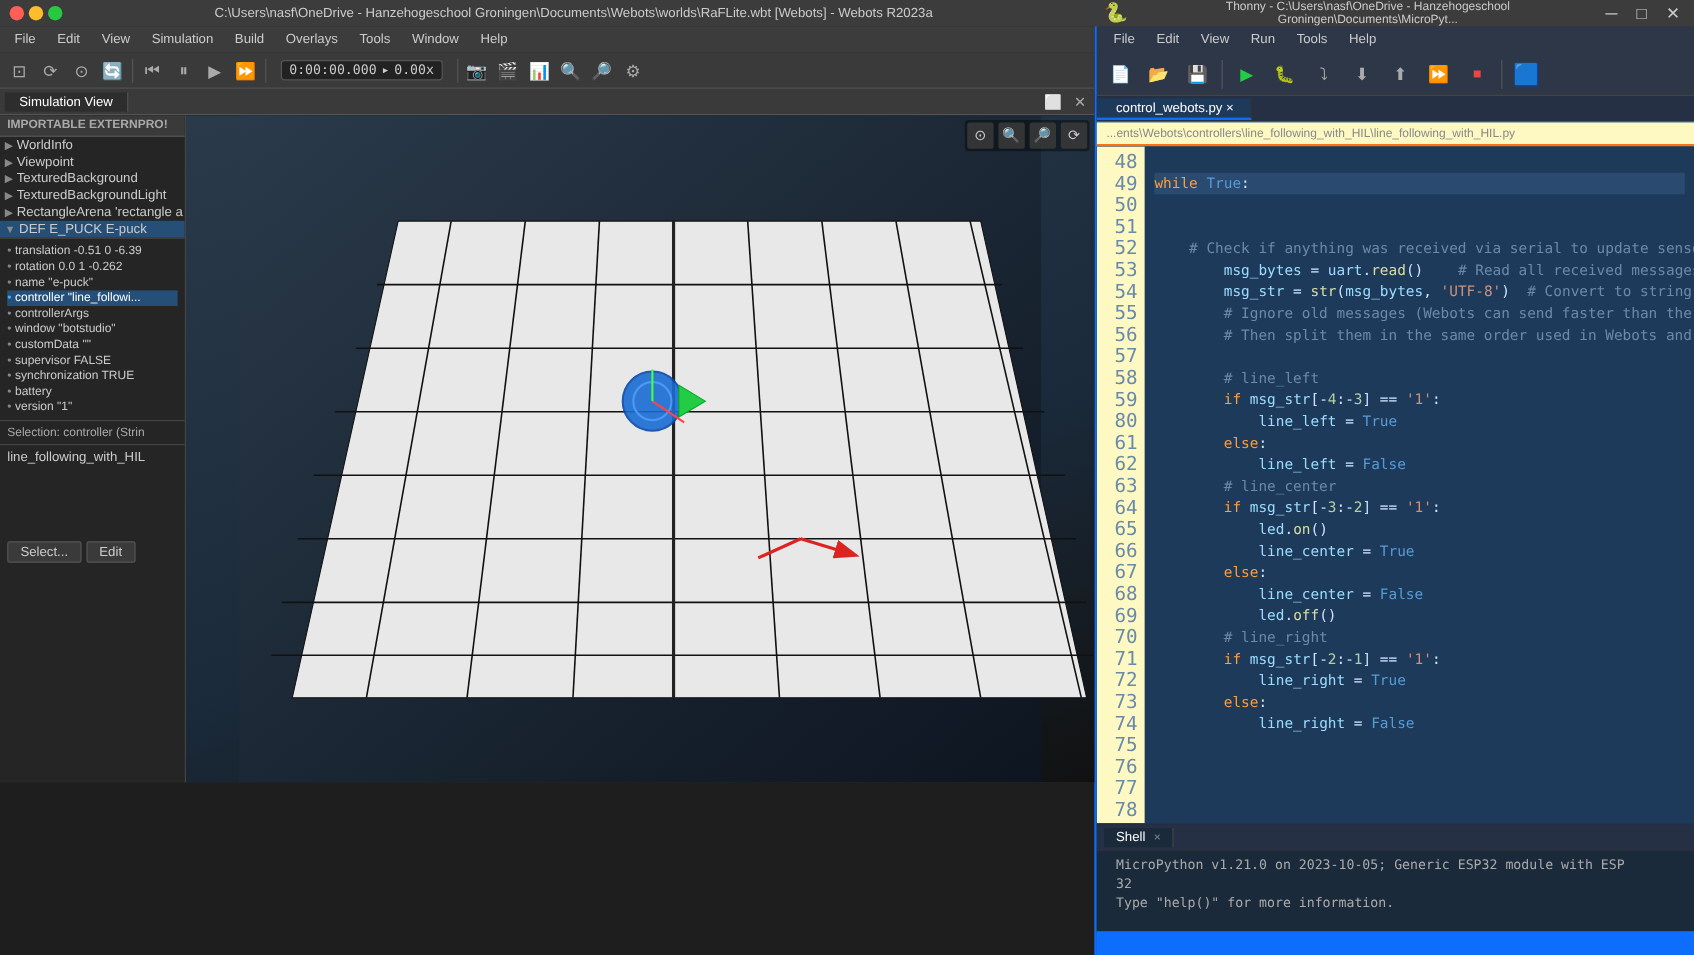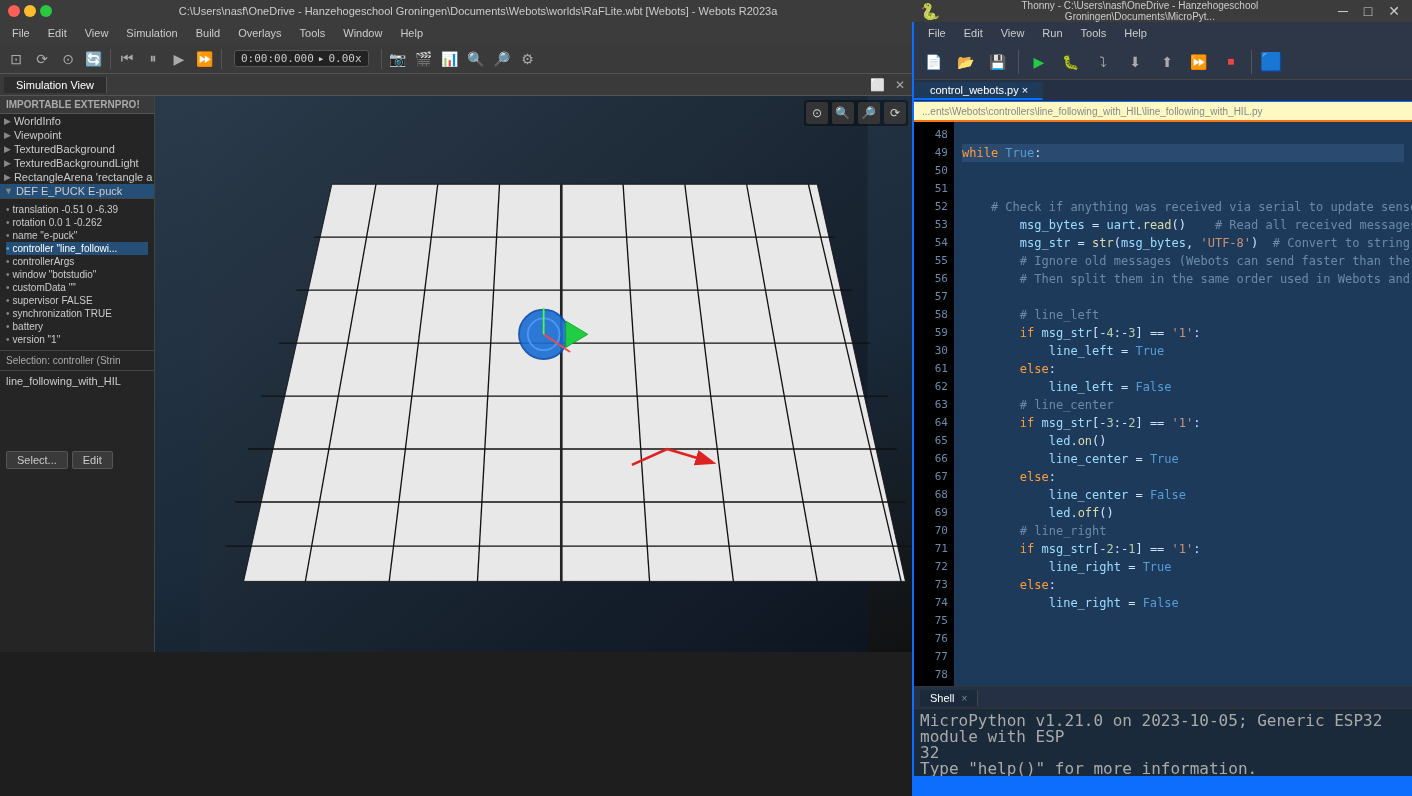--- a/index.html
+++ b/index.html
@@ -287,23 +287,23 @@
     .code-editor {
       flex: 1;
       background: #1e3a5a;
       overflow: hidden;
       display: flex;
       position: relative;
     }
 
     .line-numbers {
       width: 40px;
-      background: #000000;
+      background: #fef9c3;
       color: #6a8aaa;
-      font-size: 11px;
+      font-size: 16px;
       font-family: 'Consolas', monospace;
       padding: 4px 0;
       text-align: right;
       padding-right: 6px;
       line-height: 18px;
       overflow: hidden;
     }
 
     .code-content {
       flex: 1;
@@ -354,23 +354,23 @@
       color: #ccc; font-size: 11px; cursor: pointer;
       border-right: 1px solid #444;
     }
     .shell-tab.active { background: #1a2a3a; color: #fff; }
     .shell-close { color: #888; margin-left: 4px; cursor: pointer; font-size: 10px; }
 
     .shell-content {
       flex: 1;
       background: #1a2a3a;
       color: #aaa;
-      font-size: 16px;
+      font-size: 11px;
       font-family: 'Consolas', monospace;
-      padding: 4px 6px;
+      padding: 4px 16px;
       overflow: hidden;
     }
     .shell-line { line-height: 16px; }
 
     
     .thonny-status {
       height: 20px;
       background: #0d6efd;
       display: flex;
       align-items: center;
@@ -653,21 +653,21 @@
           <div>50</div>
           <div>51</div>
           <div>52</div>
           <div>53</div>
           <div>54</div>
           <div>55</div>
           <div>56</div>
           <div>57</div>
           <div>58</div>
           <div>59</div>
-          <div>30</div>
+          <div>80</div>
           <div>61</div>
           <div>62</div>
           <div>63</div>
           <div>64</div>
           <div>65</div>
           <div>66</div>
           <div>67</div>
           <div>68</div>
           <div>69</div>
           <div>70</div>

